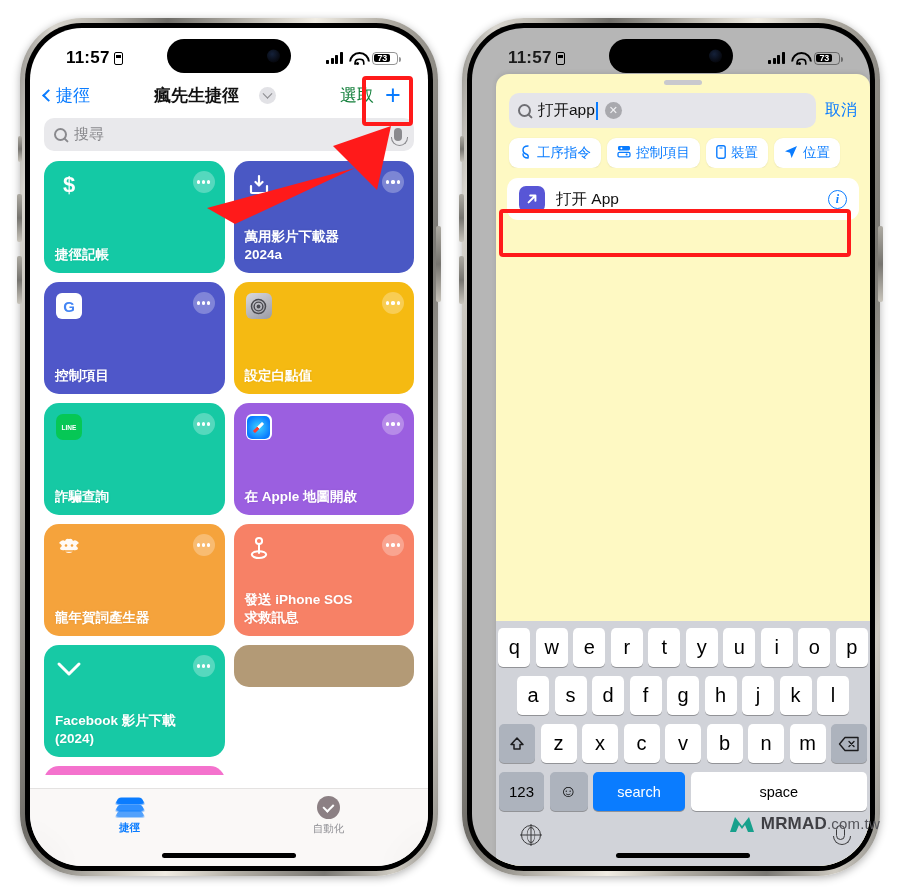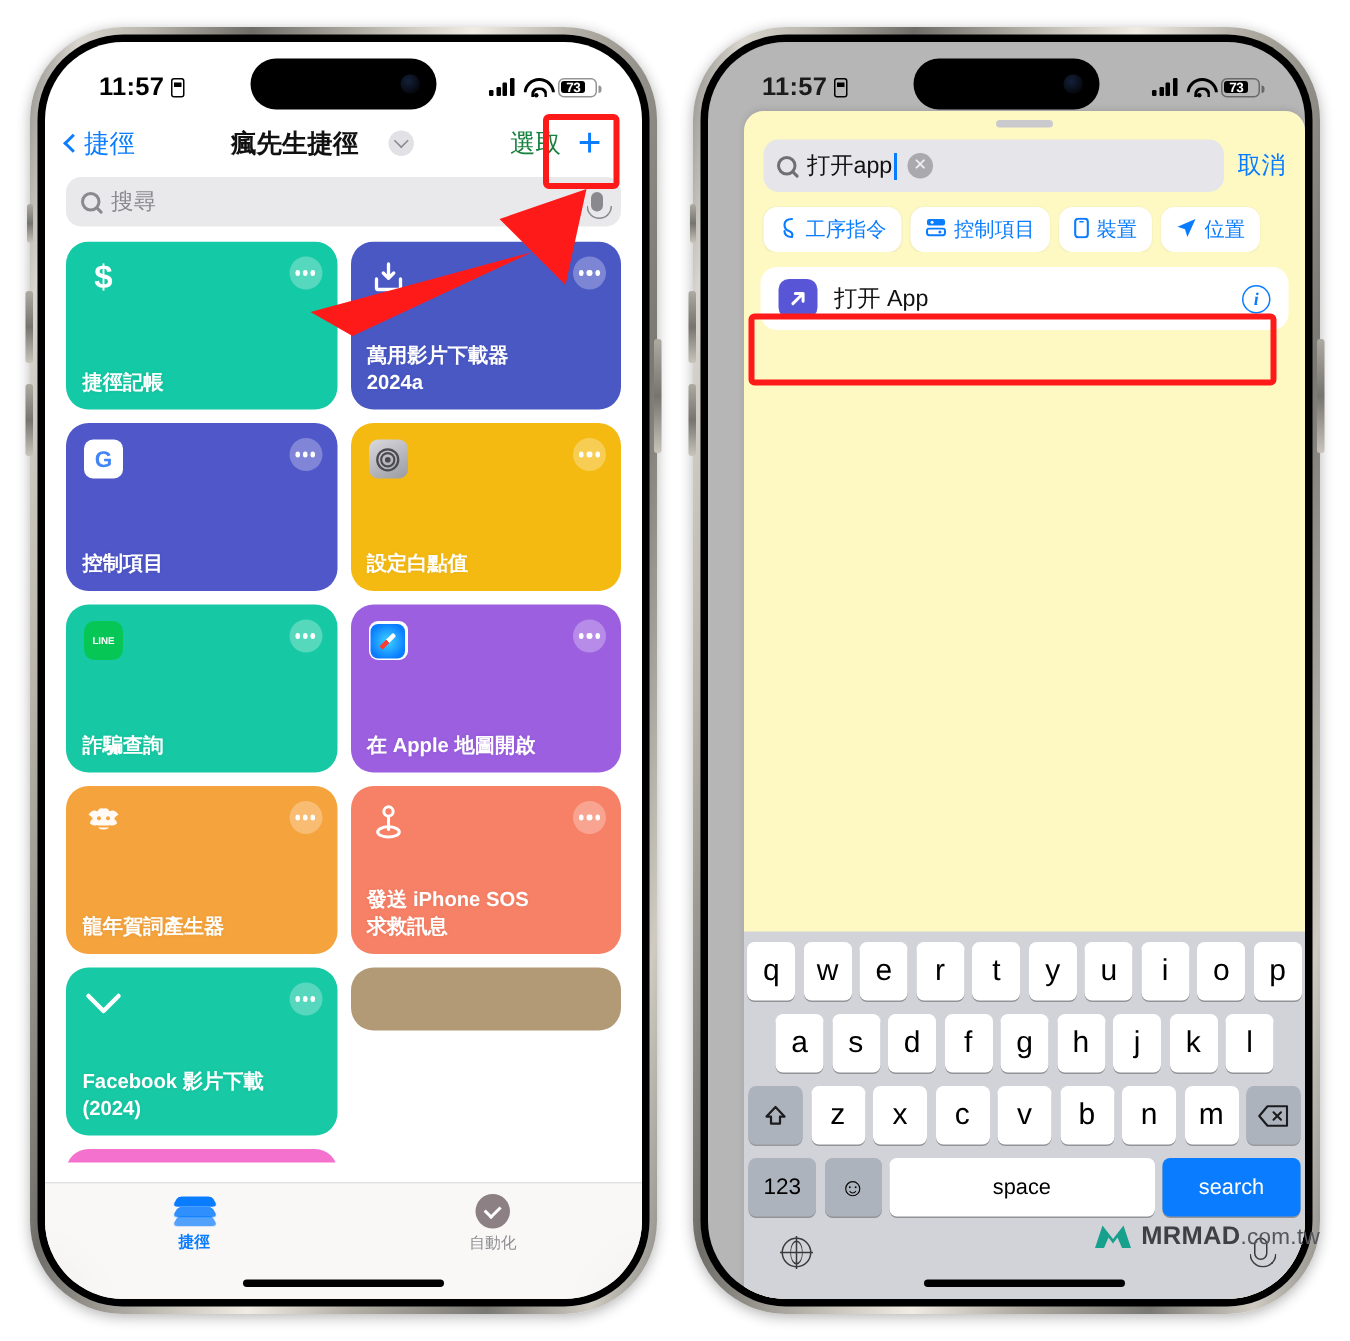--- a/index.html
+++ b/index.html
@@ -594,22 +594,22 @@
                 <div class="key" style="order: 2;">x</div>
                 <div class="key" style="order: 3;">c</div>
                 <div class="key" style="order: 4;">v</div>
                 <div class="key" style="order: 5;">b</div>
                 <div class="key" style="order: 6;">n</div>
                 <div class="key" style="order: 7;">m</div>
               </div>
             <div class="krow r4">
               <div class="key num">123</div>
               <div class="key emoji">☺</div>
+              <div class="key search">search</div>
               <div class="key space">space</div>
-              <div class="key search">search</div>
             </div>
             <div class="kbot">
               <span class="globe">
                   <em></em>
                 </span>
               <span class="kmic"></span>
             </div>
             <div class="home-ind"></div>
           </div>
         </div>

